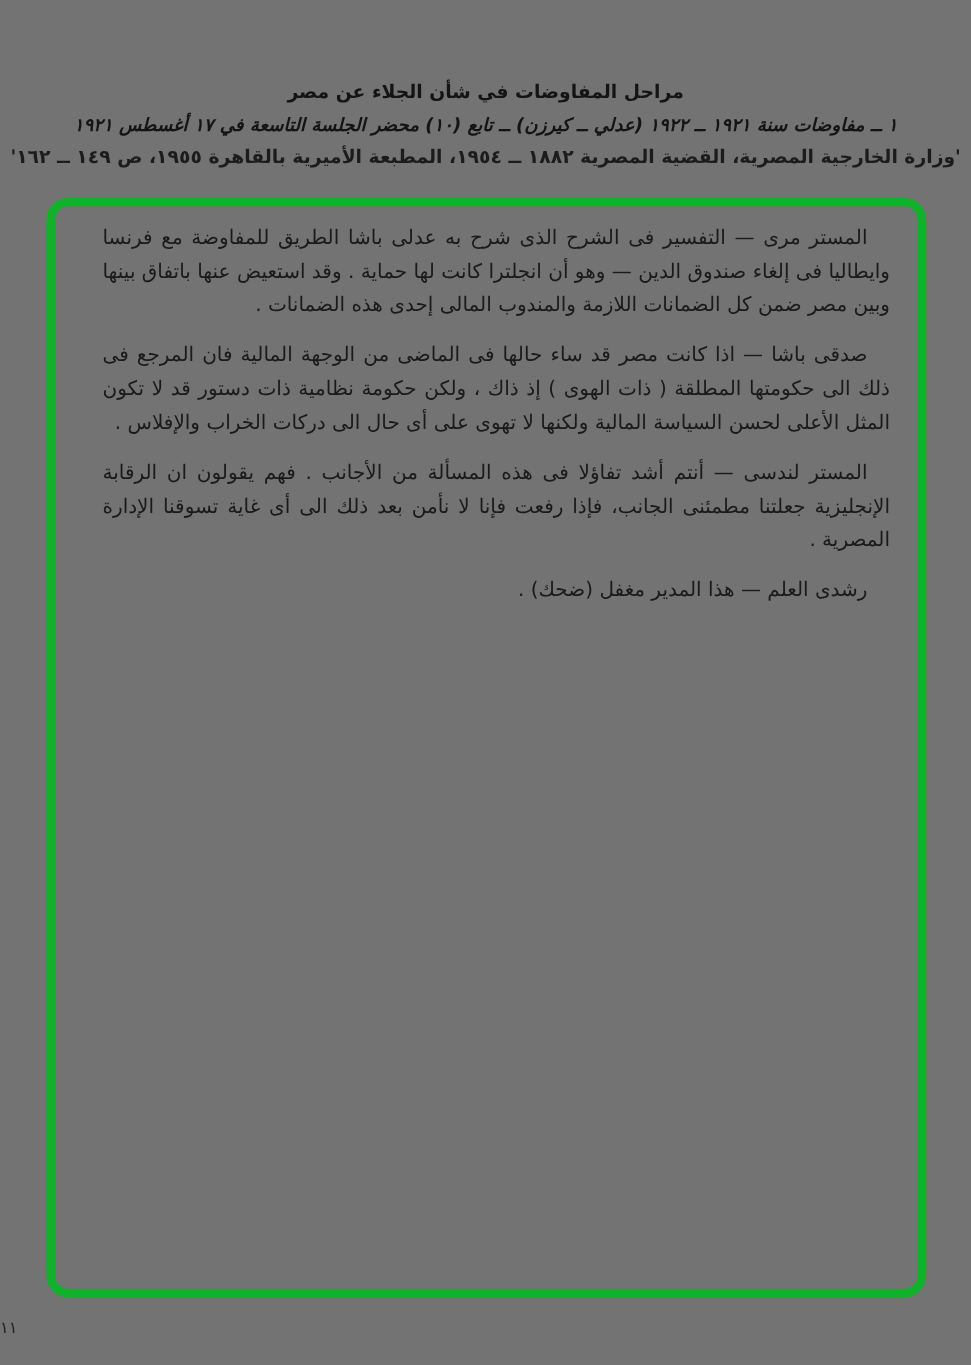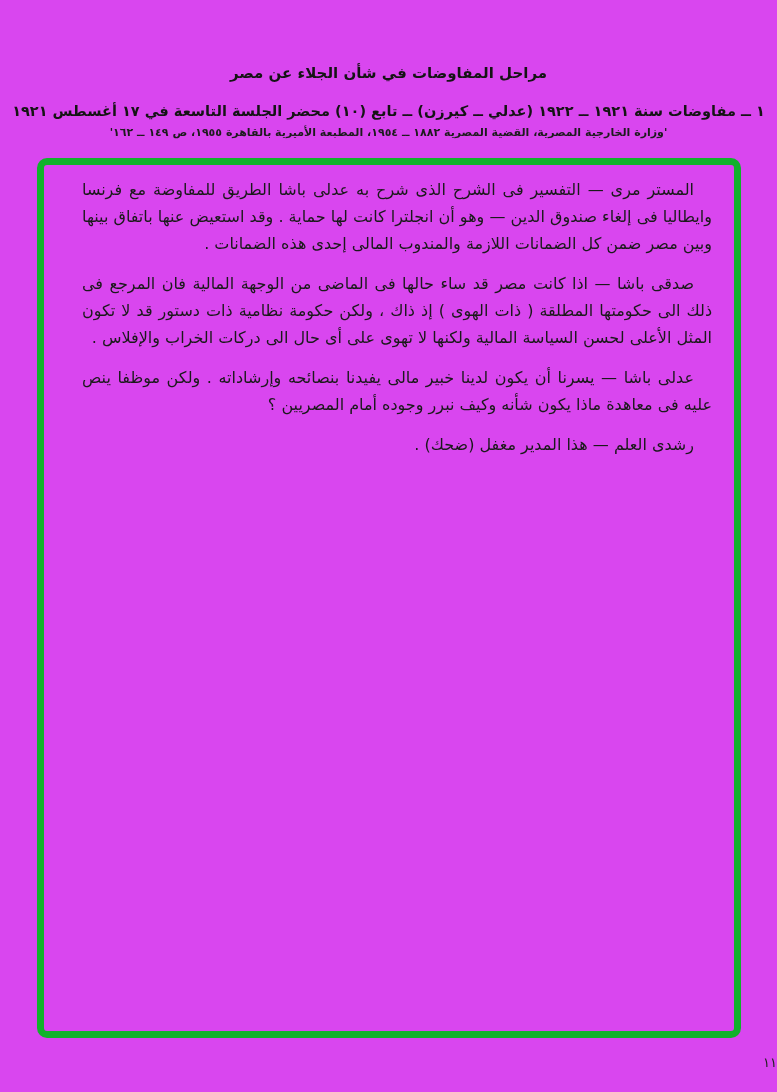--- a/index.html
+++ b/index.html
@@ -25,30 +25,31 @@
     right: 0;
     text-align: center;
   }
   .doc-title {
     font-size: 15px;
     font-weight: bold;
     line-height: 22px;
     color: #141414;
   }
   .doc-subtitle {
-    margin-top: 16px;
+    margin-top: 6px;
     font-size: 14.5px;
     font-weight: bold;
     line-height: 22px;
     white-space: nowrap;
     color: #141414;
+    font-style: italic;
   }
   .doc-source {
     margin-top: 4px;
-    font-size: 11px;
+    font-size: 15px;
     font-weight: bold;
     color: #1c1c1c;
   }
   .highlight-box {
     position: absolute;
     top: 158px;
     left: 37px;
     width: 704px;
     height: 880px;
     box-sizing: border-box;
@@ -67,41 +68,41 @@
     margin: 0 0 13px 0;
     text-indent: 18px; 
   }
   .dialogue p.para:first-child { margin-top: 0; }
   .speaker { letter-spacing: 0; }
   .doc-footer {
     position: absolute;
     bottom: 22px;
     left: 0;
     right: 0;
-    text-align: right;
+    text-align: left;
     font-size: 13px;
     color: #222222;
   }
 </style>
 </head>
 <body>
 
-<div class="page" style="background: #d946ef;">
+<div class="page" style="background: #737373;">
 
   <header class="doc-header">
     <div class="doc-title">مراحل المفاوضات في شأن الجلاء عن مصر</div>
     <div class="doc-subtitle">١ ــ مفاوضات سنة ١٩٢١ ــ ١٩٢٢ (عدلي ــ كيرزن) ــ تابع (١٠) محضر الجلسة التاسعة في ١٧ أغسطس ١٩٢١</div>
     <div class="doc-source">'وزارة الخارجية المصرية، القضية المصرية ١٨٨٢ ــ ١٩٥٤، المطبعة الأميرية بالقاهرة ١٩٥٥، ص ١٤٩ ــ ١٦٢'</div>
   </header>
 
-  <div class="highlight-box" style="border-color: rgb(18, 177, 44);">
+  <div class="highlight-box" style="border-color: rgb(18, 177, 44); border-radius: 18px;">
     <div class="dialogue">
         <p class="para"><span class="speaker">المستر مرى</span> — التفسير فى الشرح الذى شرح به عدلى باشا الطريق للمفاوضة مع فرنسا وايطاليا فى إلغاء صندوق الدين — وهو أن انجلترا كانت لها حماية . وقد استعيض عنها باتفاق بينها وبين مصر ضمن كل الضمانات اللازمة والمندوب المالى إحدى هذه الضمانات .</p>
         <p class="para"><span class="speaker">صدقى باشا</span> — اذا كانت مصر قد ساء حالها فى الماضى من الوجهة المالية فان المرجع فى ذلك الى حكومتها المطلقة ( ذات الهوى ) إذ ذاك ، ولكن حكومة نظامية ذات دستور قد لا تكون المثل الأعلى لحسن السياسة المالية ولكنها لا تهوى على أى حال الى دركات الخراب والإفلاس .</p>
-        <p class="para"><span class="speaker">عدلى باشا</span> — يسرنا أن يكون لدينا خبير مالى يفيدنا بنصائحه وإرشاداته . ولكن موظفا ينص عليه فى معاهدة ماذا يكون شأنه وكيف نبرر وجوده أمام المصريين ؟</p>
+        <p class="para"><span class="speaker">المستر لندسى</span> — أنتم أشد تفاؤلا فى هذه المسألة من الأجانب . فهم يقولون ان الرقابة الإنجليزية جعلتنا مطمئنى الجانب، فإذا رفعت فإنا لا نأمن بعد ذلك الى أى غاية تسوقنا الإدارة المصرية .</p>
         <p class="para"><span class="speaker">رشدى العلم</span> — هذا المدير مغفل (ضحك) .</p>
       </div>
   </div>
 
   <footer class="doc-footer">
     <span>١١</span>
   </footer>
 
 </div>
 

